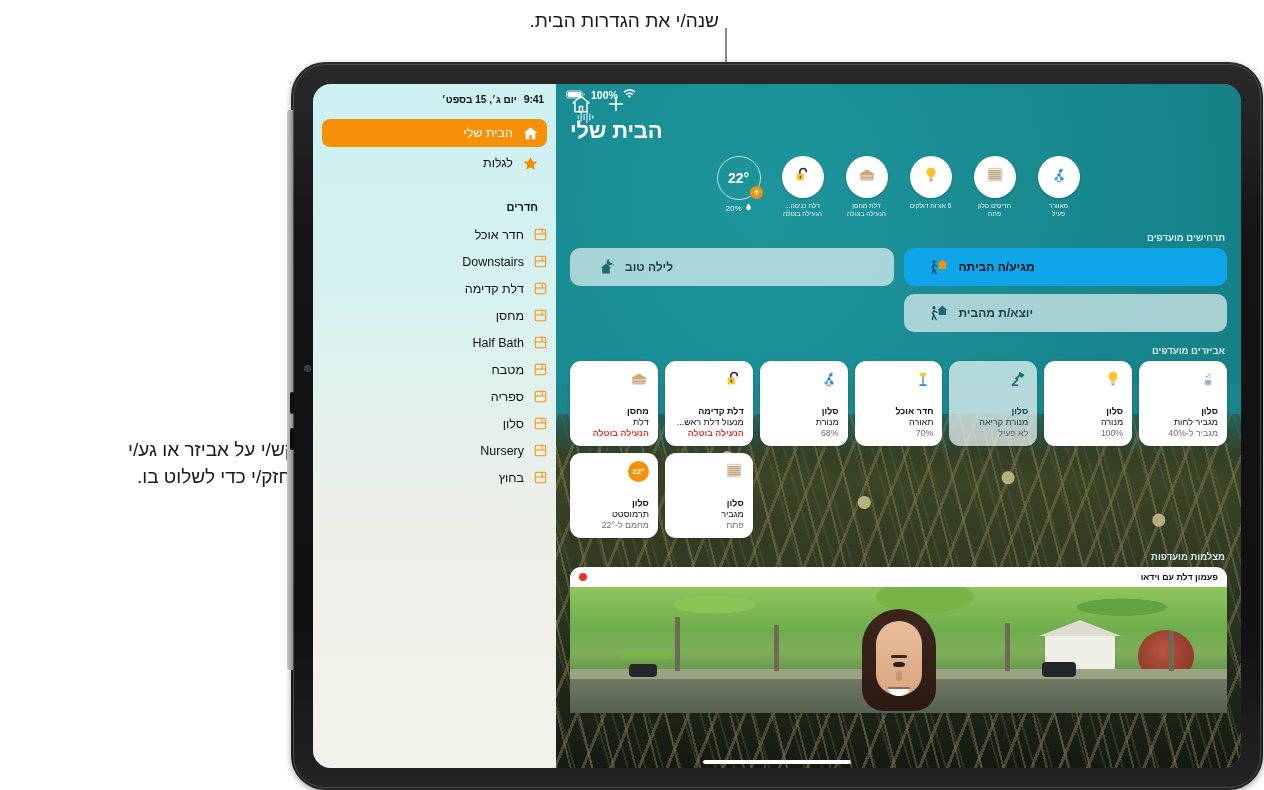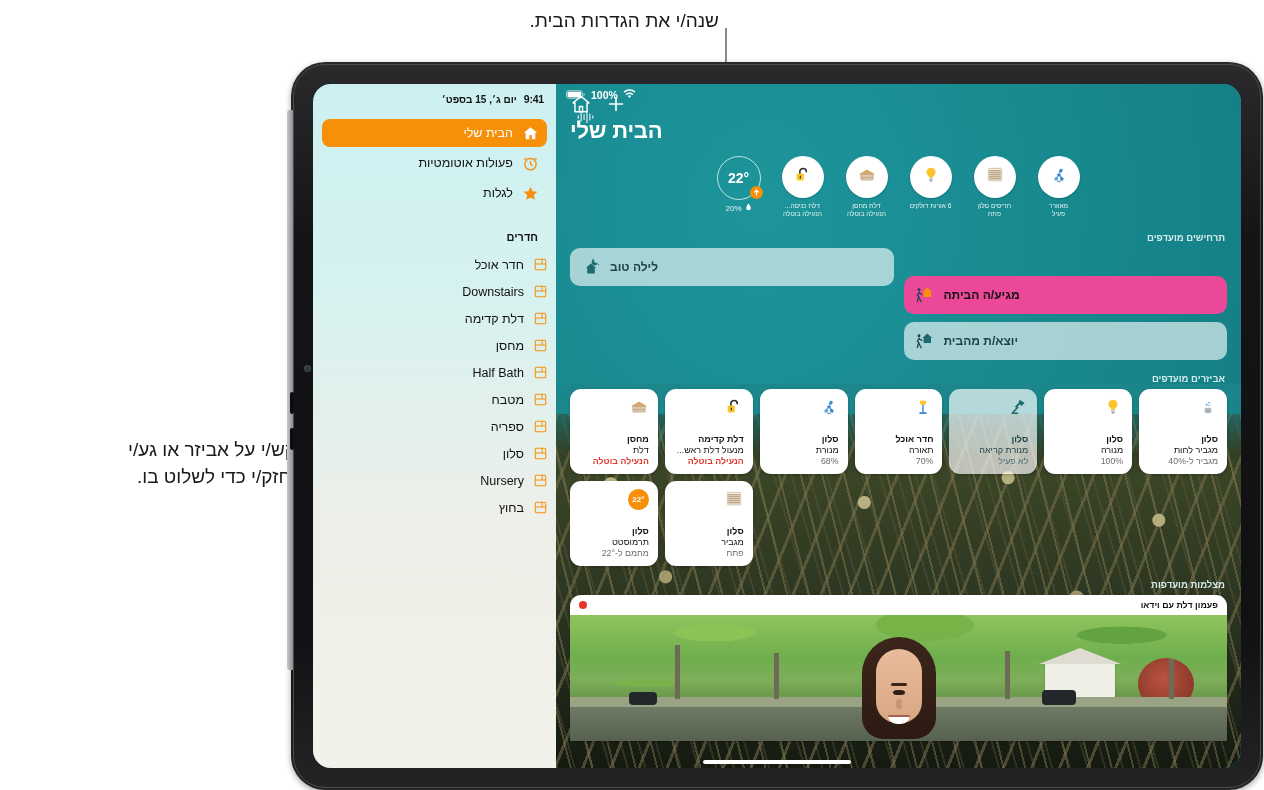--- a/index.html
+++ b/index.html
@@ -261,24 +261,24 @@
     grid-template-columns:1fr 1fr;
     gap:8px 10px;
     direction:rtl;
   }
   .scene-tile {
     height:38px;
     border-radius:10px;
     display:flex; flex-direction:row; align-items:center;
     justify-content:flex-end;
     gap:9px;
-    padding:0 11px;
+    padding:0 26px;
     font-size:12px; font-weight:bold; color:#16333a;
   }
-  .scene-tile.on { background:#ec4899; color:#111;margin-top:28px; }
+  .scene-tile.on { background:#0ea5e9; color:#111; }
   .scene-tile.off { background:rgba(255,255,255,.62); color:#1d4349; }
   .scene-tile .sicon { width:20px; height:20px; flex:0 0 20px; }
 
   
   #acc-grid-1 {
     display:grid;
     grid-template-columns:repeat(7,1fr);
     gap:7px;
     direction:rtl;
   }
@@ -446,30 +446,20 @@
         <div class="sidebar-item active">
           <span class="ico">
             <svg viewBox="0 0 24 24" width="17" height="17">
                 <path d="M12 3 2.6 11h2.6v9.2h13.6V11h2.6L12 3z" fill="#ffffff"></path>
                 <rect x="10.2" y="14.4" width="3.6" height="5.8" fill="#f79009"></rect>
               </svg>
           </span>
           <span>הבית שלי</span>
         </div>
 
-        <div class="sidebar-item">
-          <span class="ico">
-            <svg viewBox="0 0 24 24" width="17" height="17" fill="none" stroke="#f79009" stroke-width="1.9">
-              <circle cx="12" cy="13" r="8"></circle>
-                <path d="M12 8.6V13l3 2"></path>
-                <path d="M6 4.4 3.6 6.6M18 4.4l2.4 2.2"></path>
-            </svg>
-          </span>
-          <span>פעולות אוטומטיות</span>
-        </div>
 
         <div class="sidebar-item">
           <span class="ico">
             <svg viewBox="0 0 24 24" width="17" height="17">
                 <path d="M12 2.6l2.95 6.2 6.75.85-4.95 4.6 1.3 6.65L12 17.6 5.95 20.9l1.3-6.65L2.3 9.65l6.75-.85z" fill="#f79009"></path>
               </svg>
           </span>
           <span>לגלות</span>
         </div>
       </nav>

